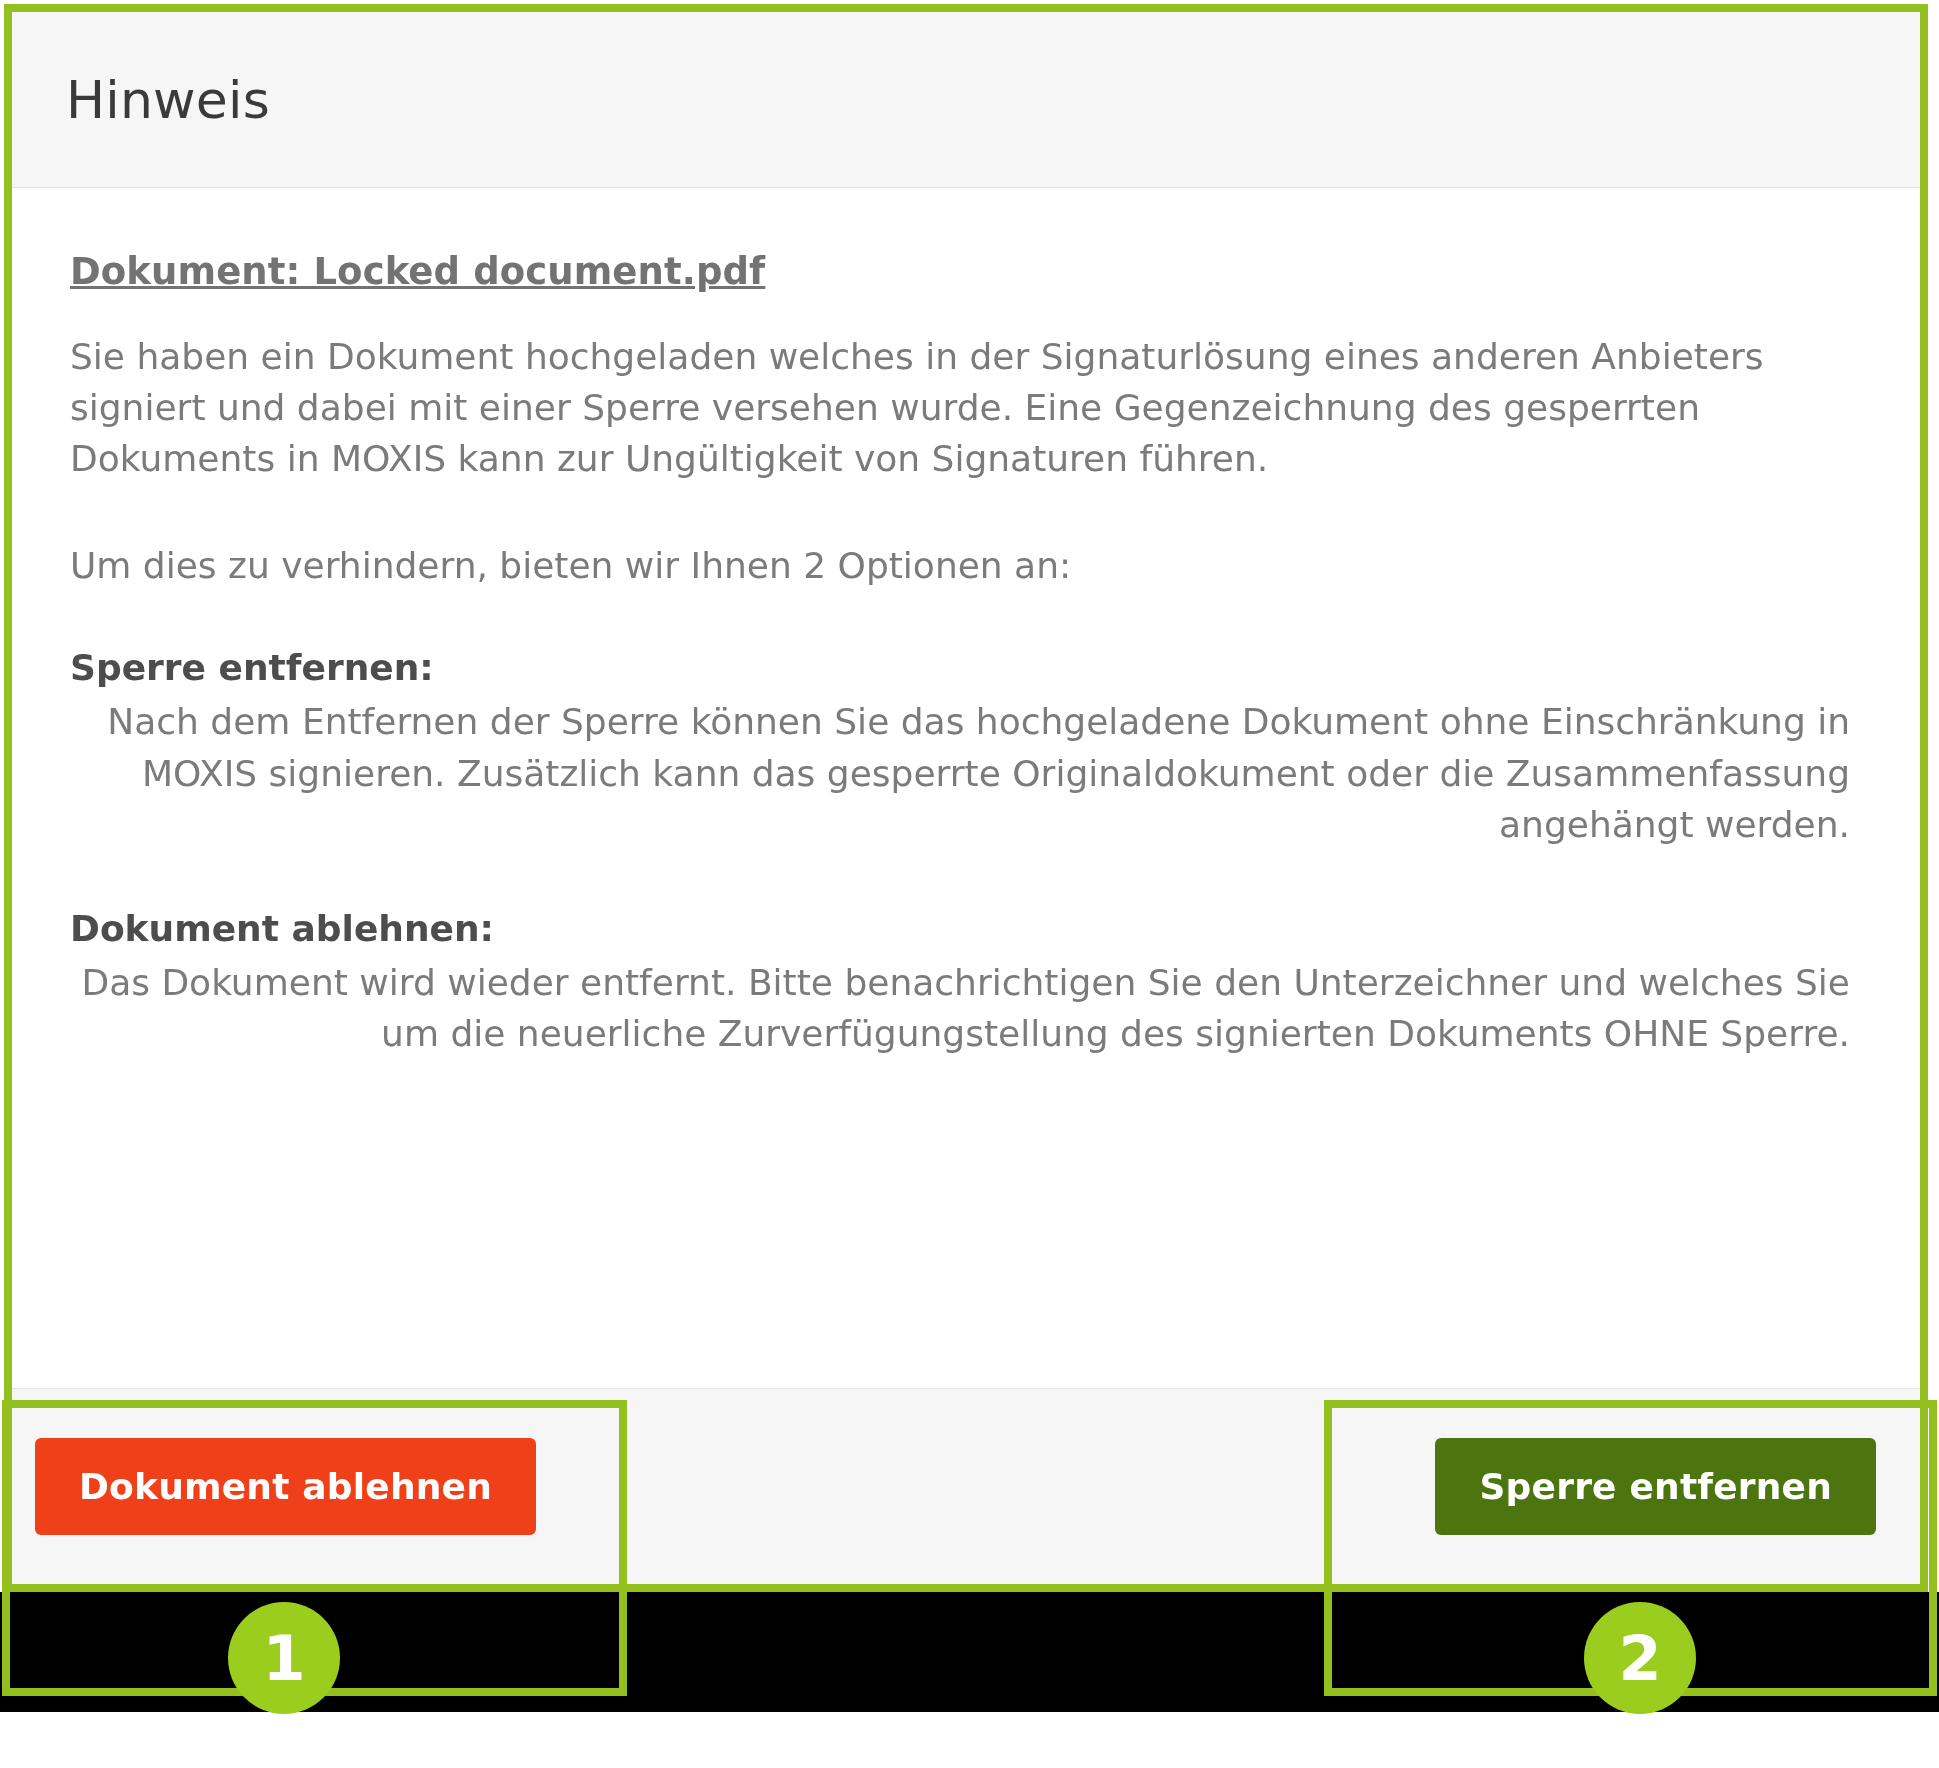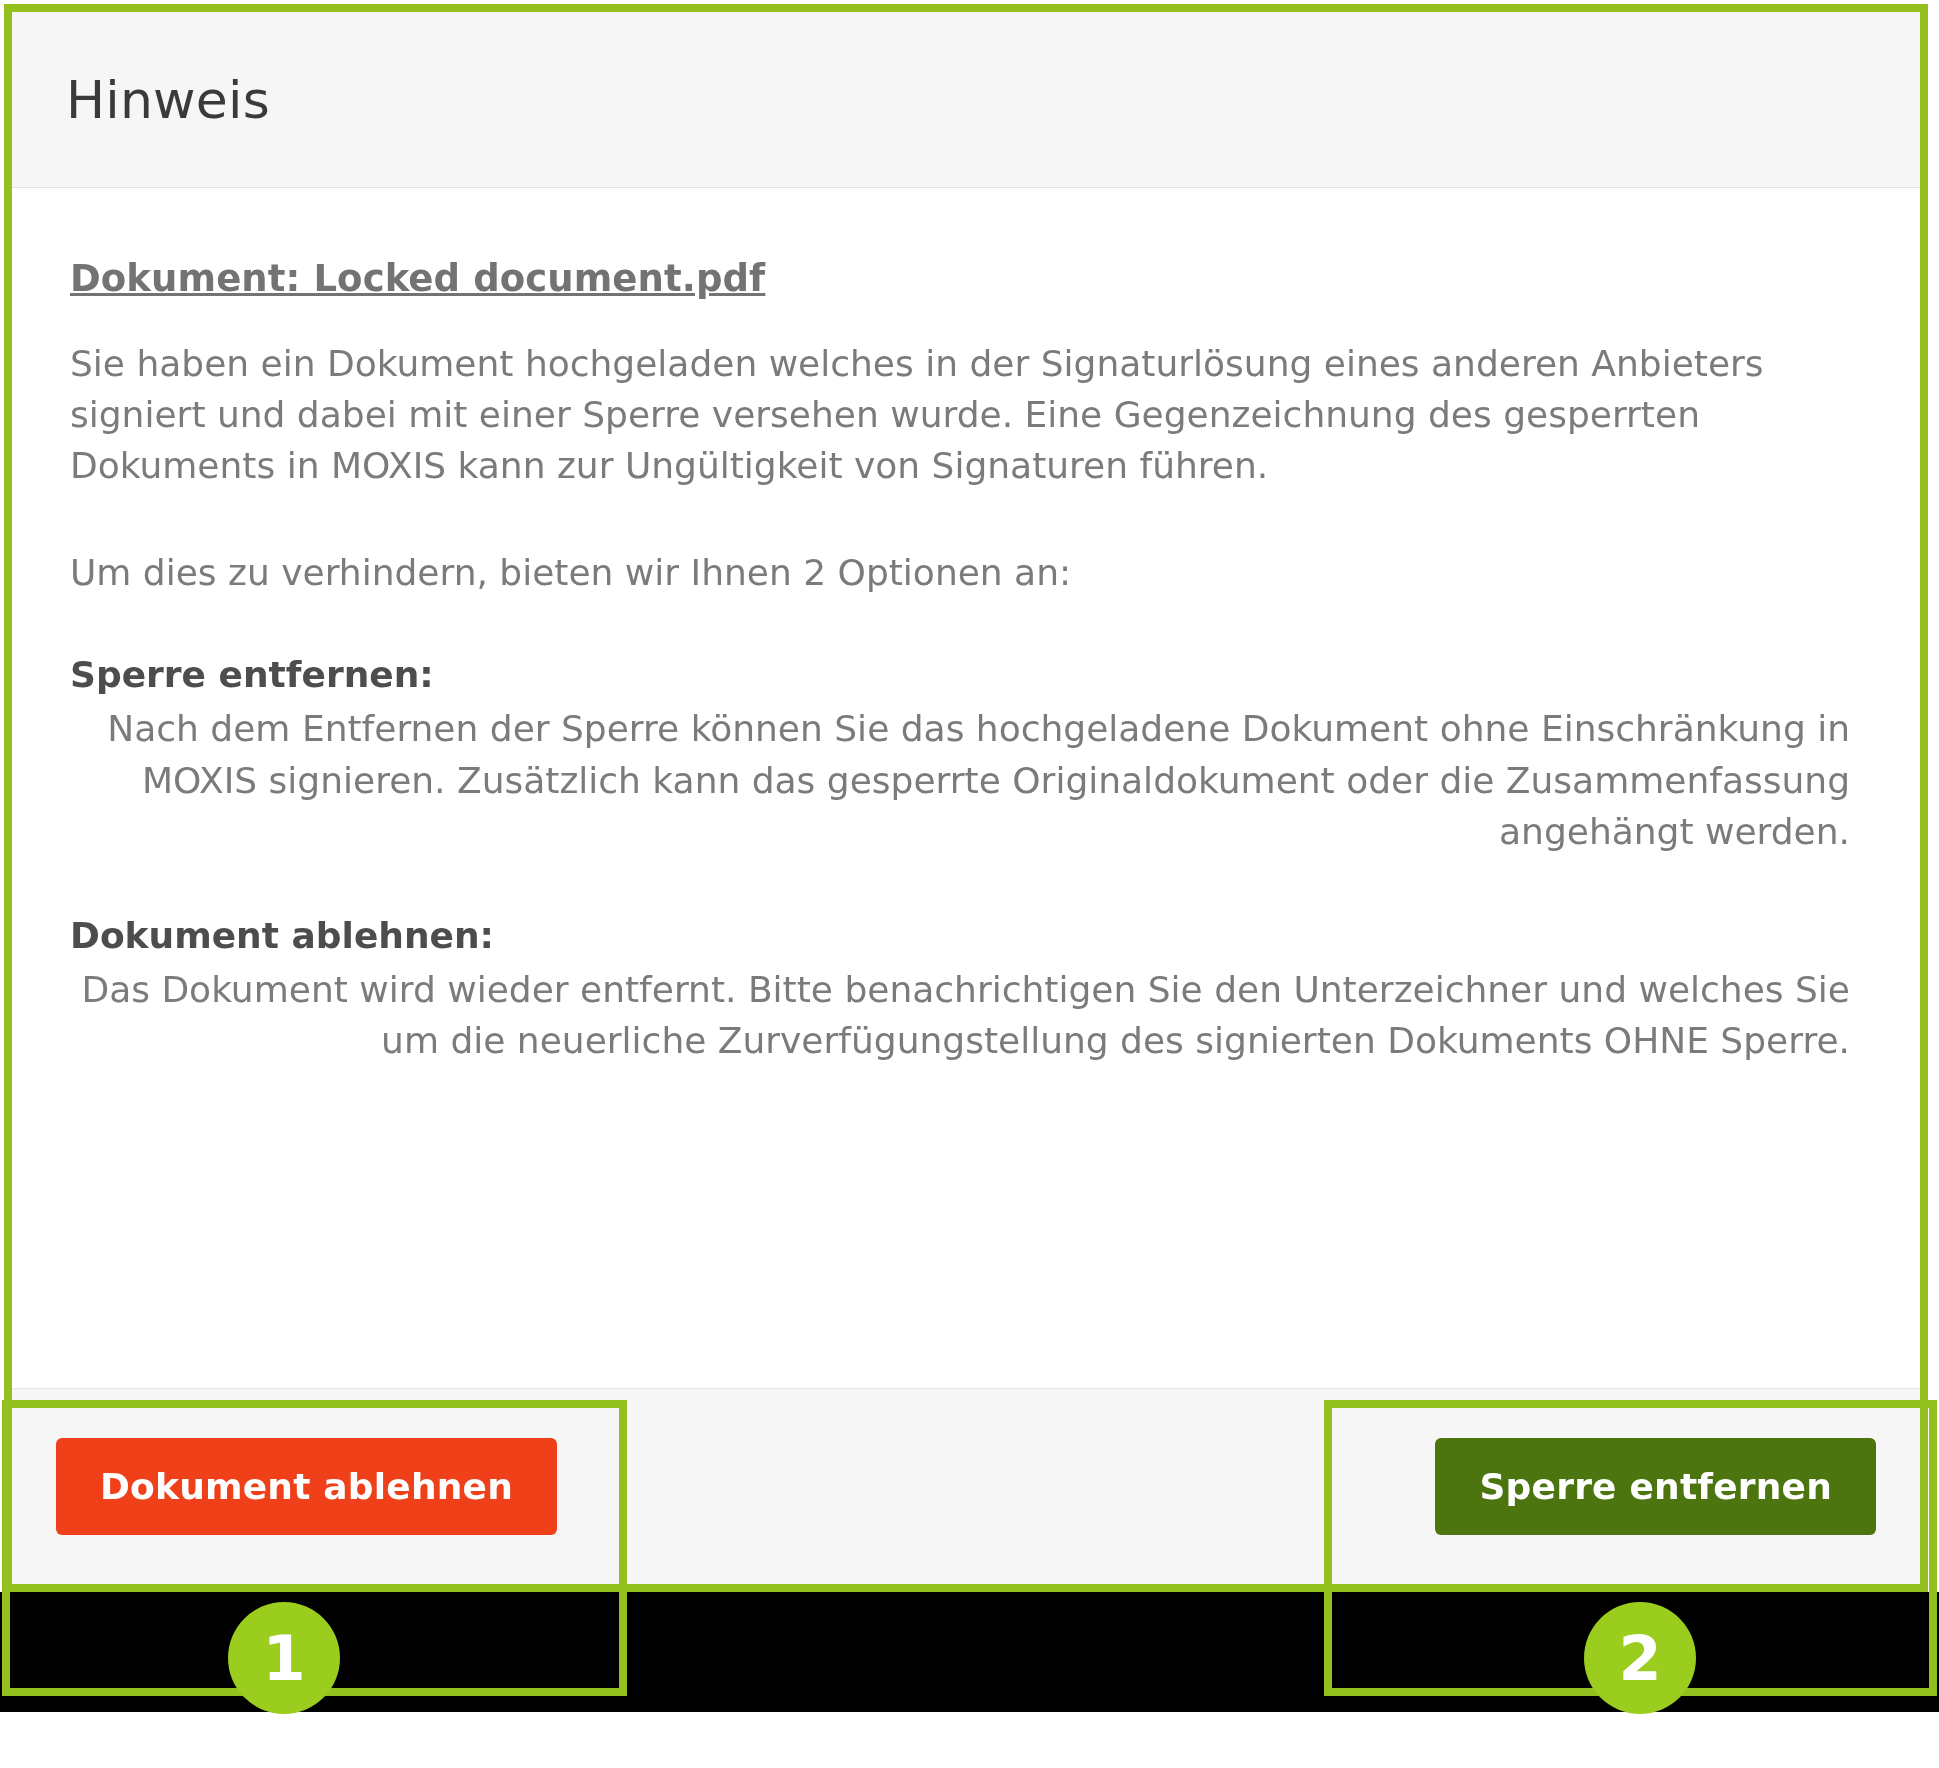--- a/index.html
+++ b/index.html
@@ -38,21 +38,20 @@
   .dialog {
     position: absolute;
     left: 12px;
     top: 12px;
     width: 1908px;
     height: 1572px;
     background: #ffffff;
     box-sizing: border-box;
     display: flex;
     flex-direction: column;
-    gap: 7px;
   }
 
   .dialog-header {
     height: 176px;
     background: #f6f6f6;
     border-bottom: 1px solid #e2e2e2;
     box-sizing: border-box;
     display: flex;
     align-items: center;
     padding-left: 54px;
@@ -111,21 +110,21 @@
   }
 
   .dialog-footer {
     height: 196px;
     background: #f6f6f6;
     border-top: 1px solid #e6e6e6;
     box-sizing: border-box;
     display: flex;
     align-items: center;
     justify-content: space-between;
-    padding: 0 44px 0 44px;
+    padding: 0 44px 0 23px;
     position: relative;
   }
 
   .btn {
     border: none;
     border-radius: 6px;
     font-family: "DejaVu Sans", "Liberation Sans", sans-serif;
     font-size: 36px;
     font-weight: bold;
     color: #ffffff;

